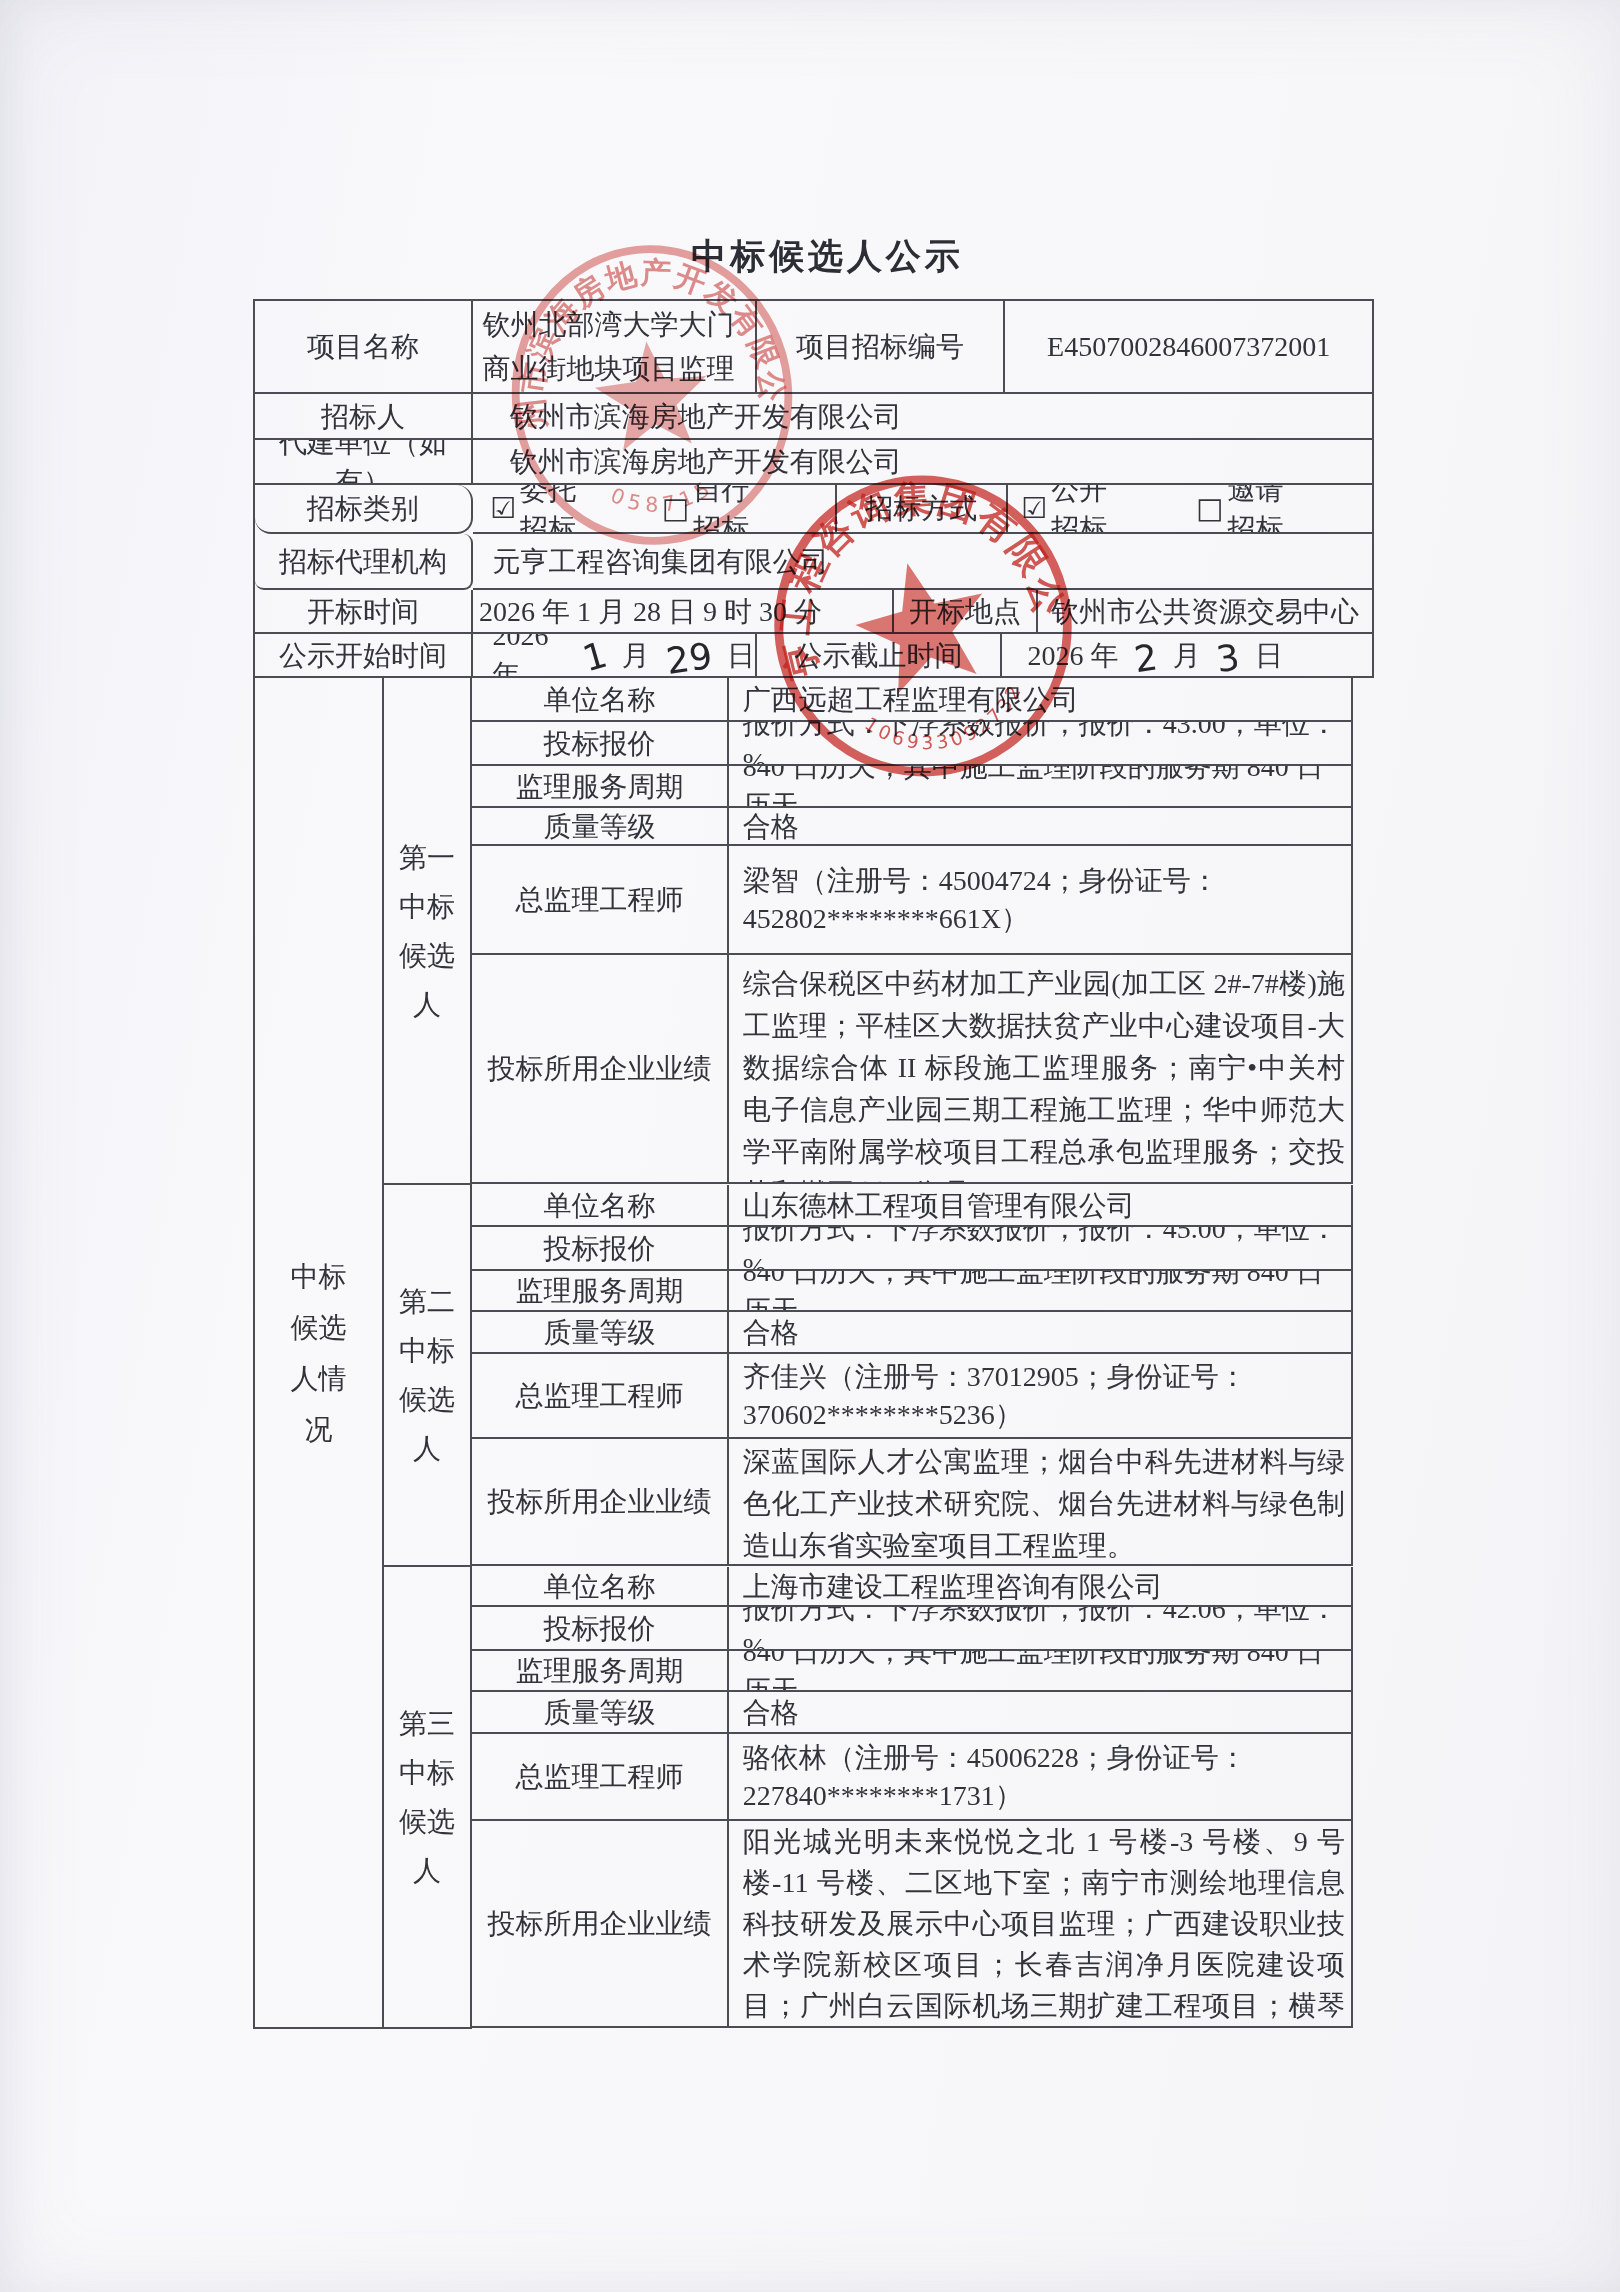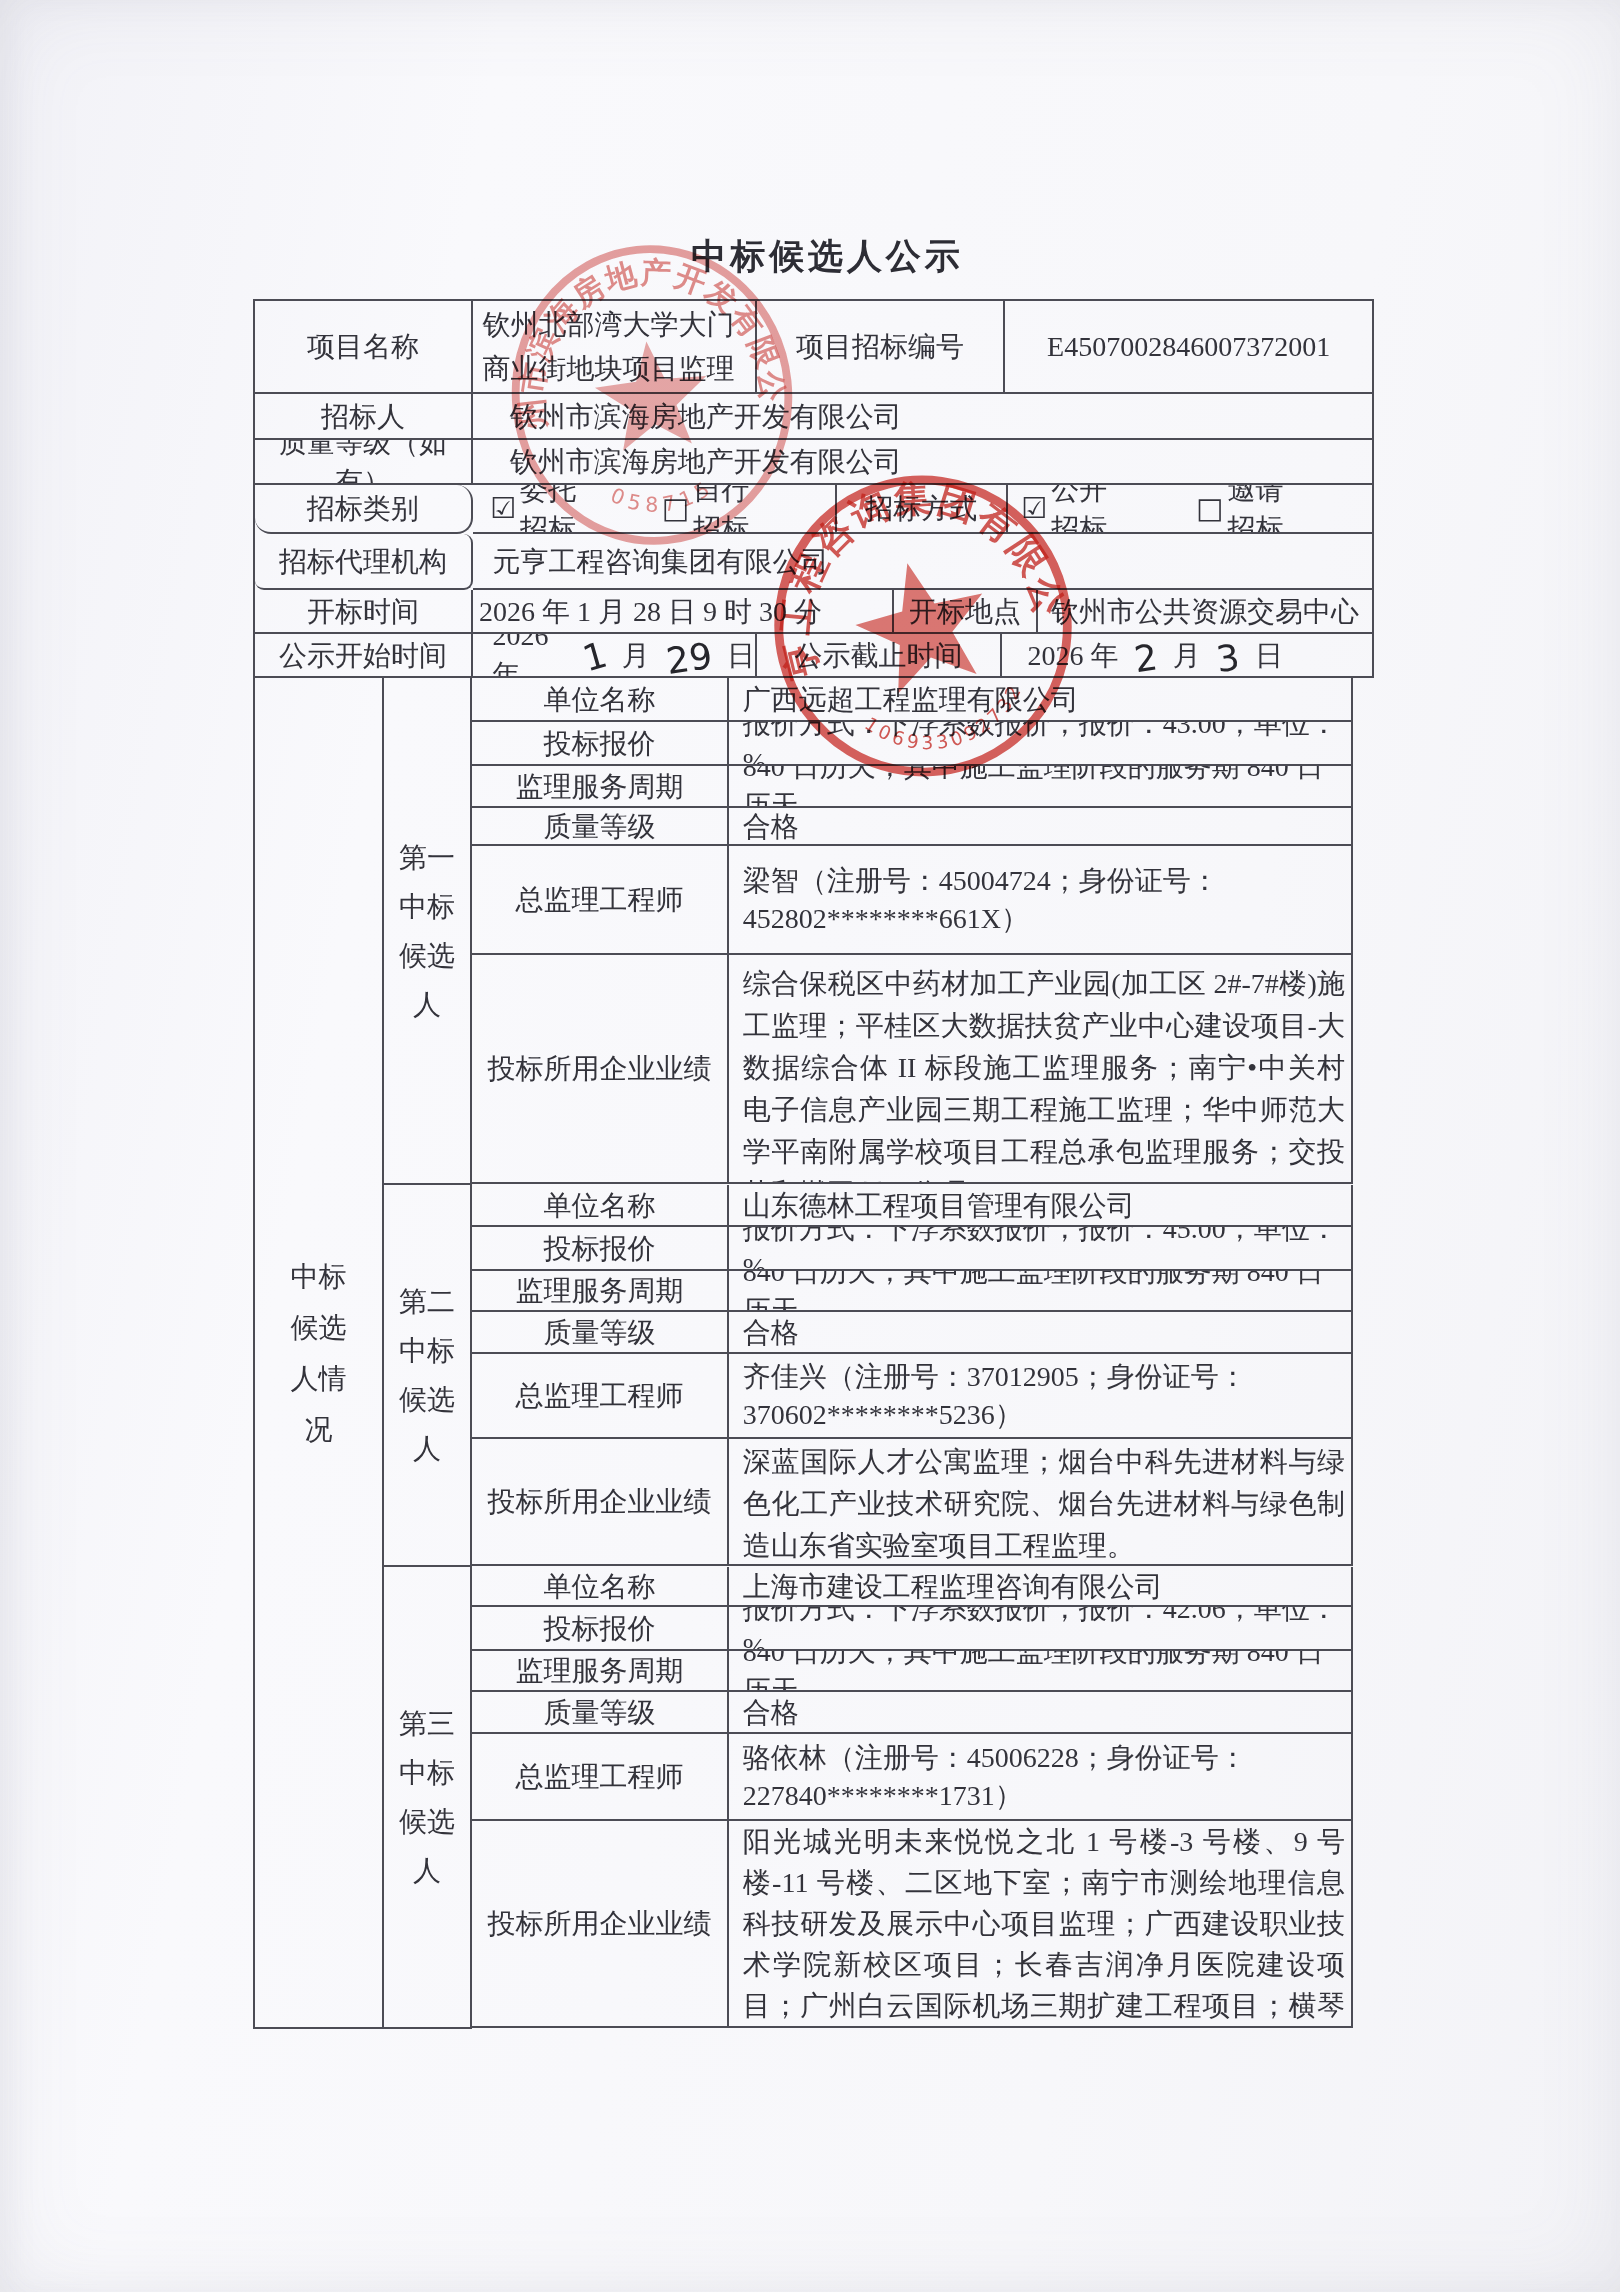--- a/index.html
+++ b/index.html
@@ -88,21 +88,21 @@
       <div class="cell lab" style="width:249px;">项目招标编号</div>
       <div class="cell ctr" style="width:369px;">E4507002846007372001</div>
     </div>
 
     <div class="row" style="height:46px;">
       <div class="cell lab" style="width:218px;">招标人</div>
       <div class="cell val" style="width:902px;padding-left:37px;">钦州市滨海房地产开发有限公司</div>
     </div>
 
     <div class="row" style="height:45px;">
-      <div class="cell lab" style="width:218px;padding:0;">质量等级（如有）</div>
+      <div class="cell lab" style="width:218px;padding:0;">代建单位（如有）</div>
       <div class="cell val" style="width:902px;padding-left:37px;">钦州市滨海房地产开发有限公司</div>
     </div>
 
     <div class="row" style="height:49px;">
       <div class="cell lab" style="width:218px;border-radius:16px;">招标类别</div>
       <div class="cell val checks" style="width:365px;padding-left:17.6px;">
         <span class="opt">
             <span class="box">☑</span>
             <span>委托招标</span>
           </span>

